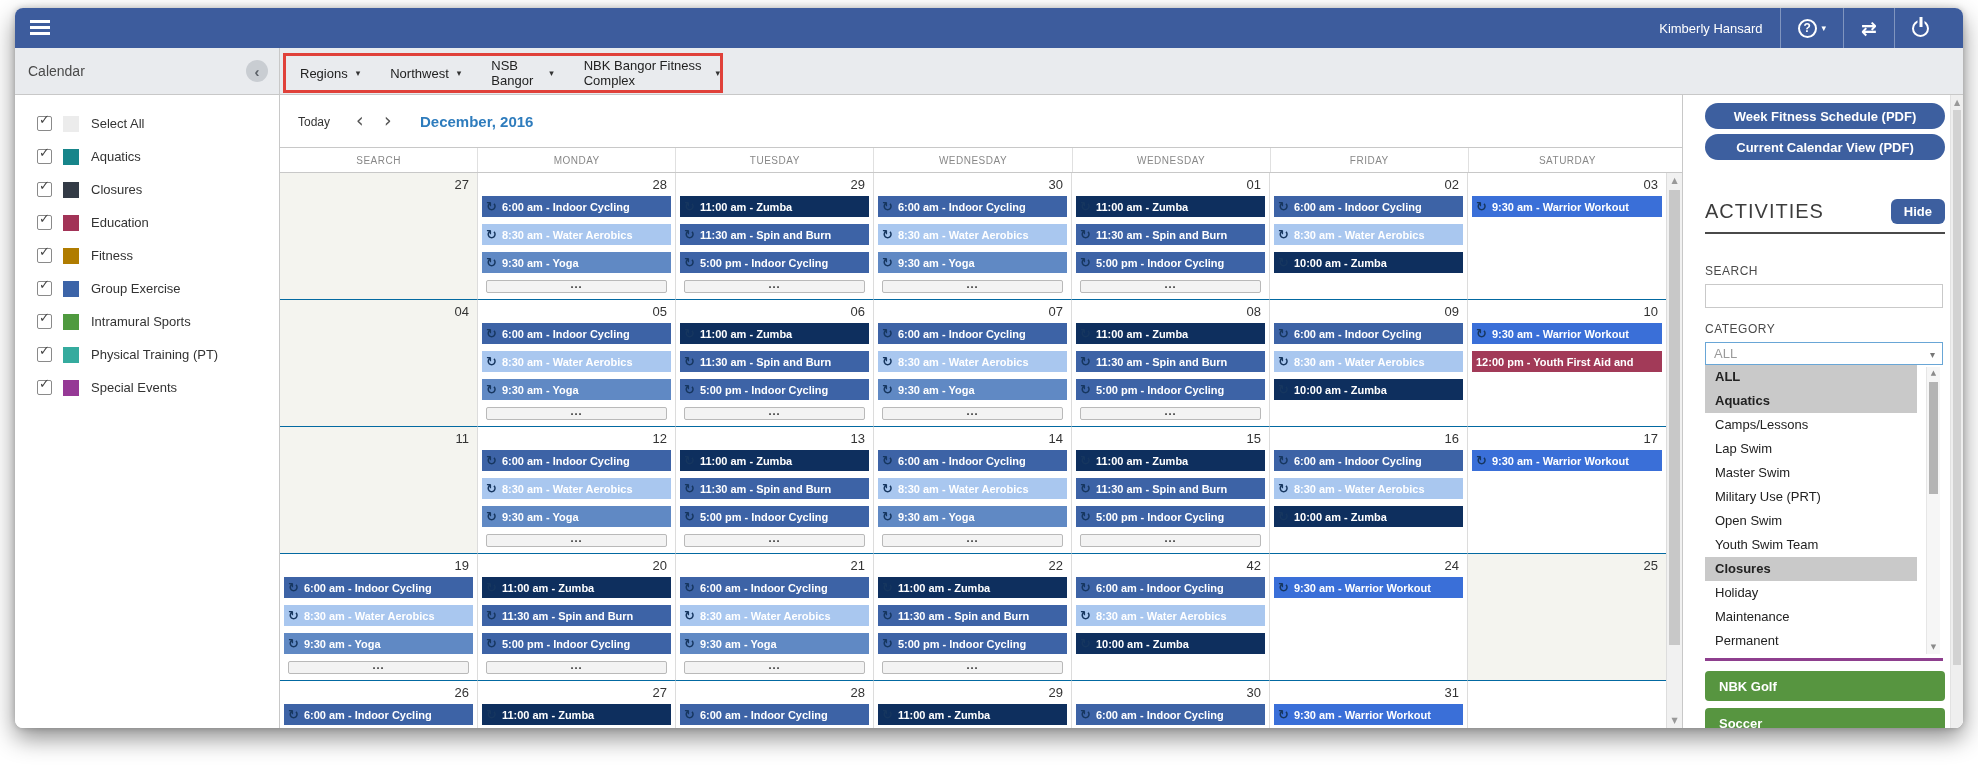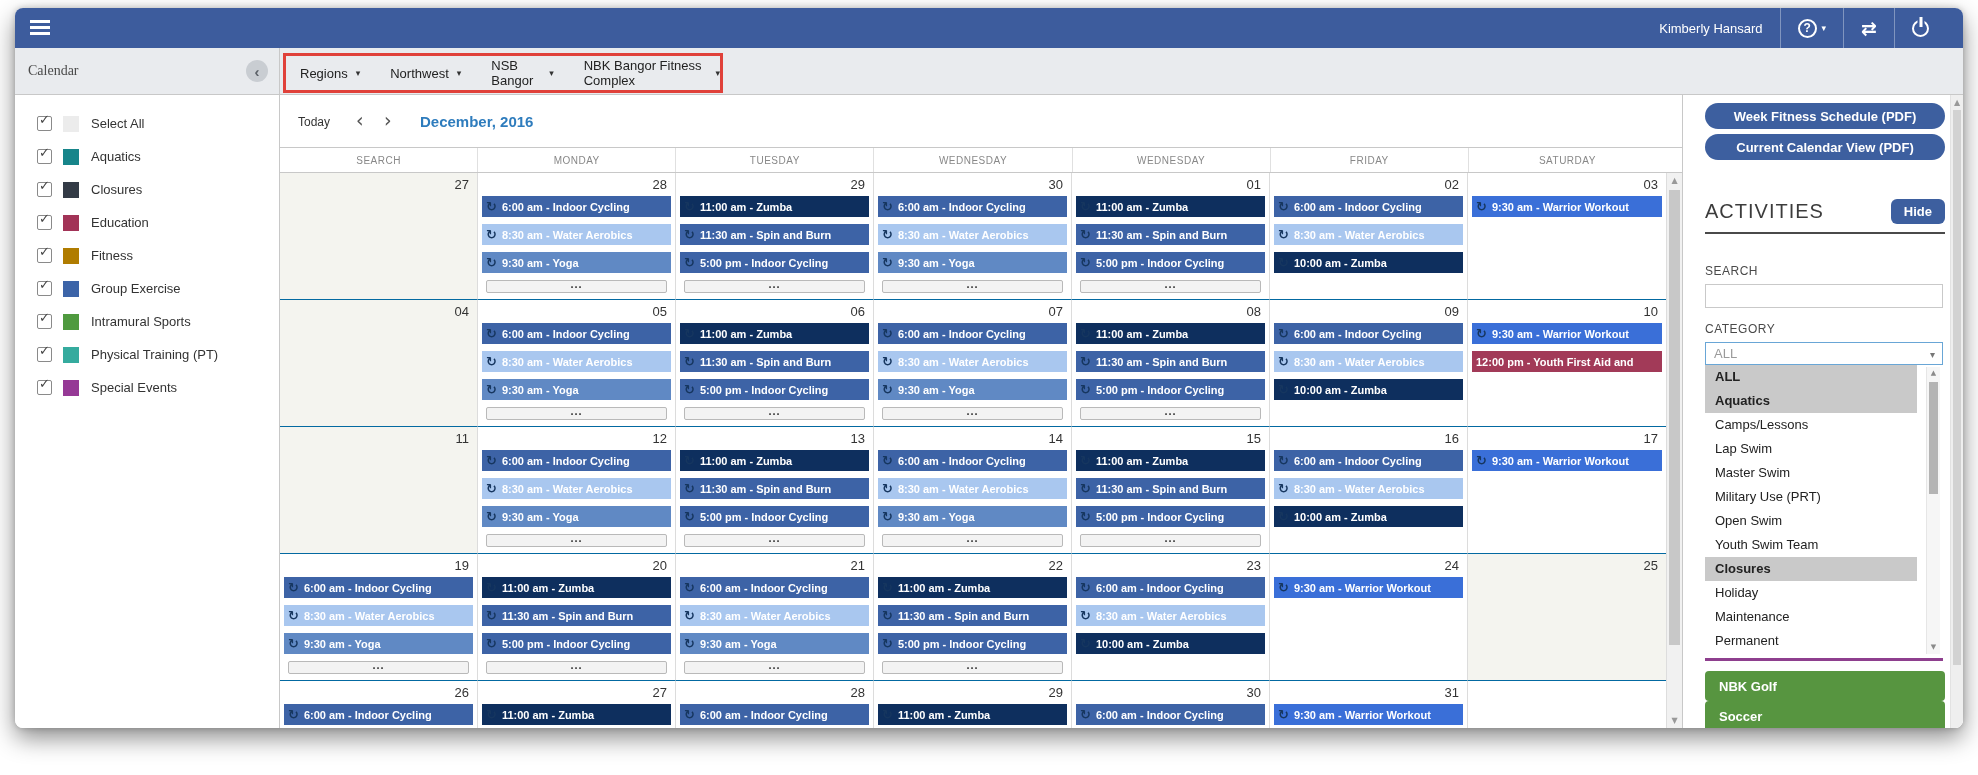--- a/index.html
+++ b/index.html
@@ -19,21 +19,21 @@
   .help-caret { color:#fff; font-size:9px; margin-left:-12px; font-family:"DejaVu Sans",sans-serif; }
   .swap { color:#fff; font-size:19px; font-weight:bold; font-family:"DejaVu Sans",sans-serif; line-height:1; }
   .power { position:relative; width:17px; height:17px; border:2px solid #fff; border-radius:50%; display:inline-block; }
   .power::before { content:''; position:absolute; left:50%; top:-5px; transform:translateX(-50%); width:7px; height:8px; background:#3d5c9d; }
   .power::after { content:''; position:absolute; left:50%; top:-5px; transform:translateX(-50%); width:3px; height:10px; background:#fff; }
 
   
   .subbar { position:absolute; left:0; top:40px; width:100%; height:47px; background:#e9ebee; border-bottom:1px solid #c8c8c8; }
   .subbar-left { position:absolute; left:0; top:0; width:265px; height:100%; border-right:1px solid #c8c8c8;
                  display:flex; align-items:center; }
-  .cal-title { margin-left:13px; font-size:14px; color:#4a4a4a;font-family:Liberation Serif, serif; }
+  .cal-title { margin-left:13px; font-size:14px; color:#4a4a4a; }
   .collapse-btn { position:absolute; left:231px; top:12px; width:22px; height:22px; border-radius:50%; background:#c9cdd2;
                   color:#5d6269; font-size:15px; font-weight:bold; display:flex; align-items:center; justify-content:center; cursor:pointer; }
   .crumb-box { position:absolute; left:268px; top:5px; width:440px; height:40px; border:3px solid #e0413a;
                display:flex; align-items:center; gap:30px; padding-left:14px; }
   .crumb { display:flex; align-items:center; gap:8px; font-size:13px; color:#222; cursor:pointer; }
   .crumb .caret { font-size:9px; color:#333; font-family:"DejaVu Sans",sans-serif; }
 
   
   .left-sidebar { position:absolute; left:0; top:87px; width:265px; bottom:0; background:#fff; border-right:1px solid #c8c8c8; padding-top:12px; }
   .filter-item { display:flex; align-items:center; height:33px; padding-left:22px; }
@@ -93,21 +93,21 @@
   .combo .caret { position:absolute; right:7px; top:1px; color:#777; font-size:10px; font-family:"DejaVu Sans",sans-serif; }
   .cat-list { position:relative; width:238px; height:296px; overflow:hidden; background:#fff;
               border-bottom:3px solid #8e3f8e; }
   .cat-opt { height:24px; line-height:24px; padding-left:10px; font-size:13px; color:#222; cursor:pointer; width:212px; }
   .cat-opt.header { font-weight:bold; background:#c9c9c9; }
   .list-scroll { position:absolute; right:3px; top:2px; bottom:4px; width:14px; background:#f6f6f6; border-left:1px solid #e6e6e6; }
   .ls-arrow { position:absolute; left:0; width:100%; height:13px; color:#8a8a8a; font-size:7px; text-align:center; line-height:13px;
               font-family:"DejaVu Sans",sans-serif; cursor:pointer; }
   .ls-arrow.up { top:0; } .ls-arrow.down { bottom:0; }
   .ls-thumb { position:absolute; left:2px; right:2px; top:15px; height:112px; background:#b4b4b4; cursor:pointer; }
-  .fac-btn { display:block; width:240px; height:30px; background:#579540; border:none; border-radius:4px;
+  .fac-btn { display:block; width:240px; height:30px; margin-top:7px; background:#579540; border:none; border-radius:4px;
              color:#fff; font-size:13px; font-weight:bold; text-align:left; padding-left:14px; cursor:pointer; font-family:inherit; }
   .fac-btn:first-of-type { margin-top:10px; }
   .rp-scroll { position:absolute; right:0; top:87px; bottom:0; width:13px; background:#efefef; border-left:1px solid #e2e2e2; }
   .rp-thumb { position:absolute; left:2px; right:2px; top:15px; height:555px; background:#d2d2d2; }
 </style>
 </head>
 <body>
 
 <div class="card">
 
@@ -563,21 +563,21 @@
             <span class="recur">↻</span>
             <span>11:30 am - Spin and Burn</span>
           </div>
           <div class="event" style="background: rgb(61, 99, 166);">
             <span class="recur">↻</span>
             <span>5:00 pm - Indoor Cycling</span>
           </div>
           <div class="more-bar">...</div>
         </div>
         <div class="cell">
-          <div class="date-num">23</div>
+          <div class="date-num">42</div>
           <div class="event" style="background: rgb(61, 99, 166);">
             <span class="recur">↻</span>
             <span>6:00 am - Indoor Cycling</span>
           </div>
           <div class="event" style="background: rgb(169, 199, 239);">
             <span class="recur">↻</span>
             <span>8:30 am - Water Aerobics</span>
           </div>
           <div class="event" style="background: rgb(14, 47, 94);">
             <span class="recur">↻</span>

